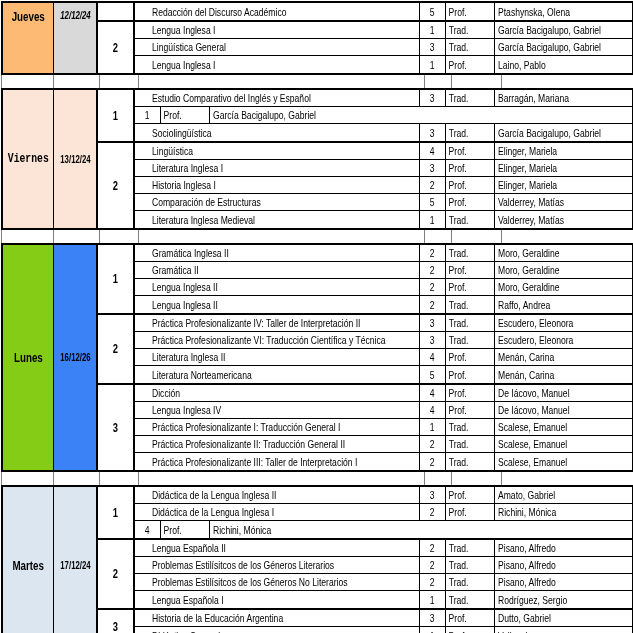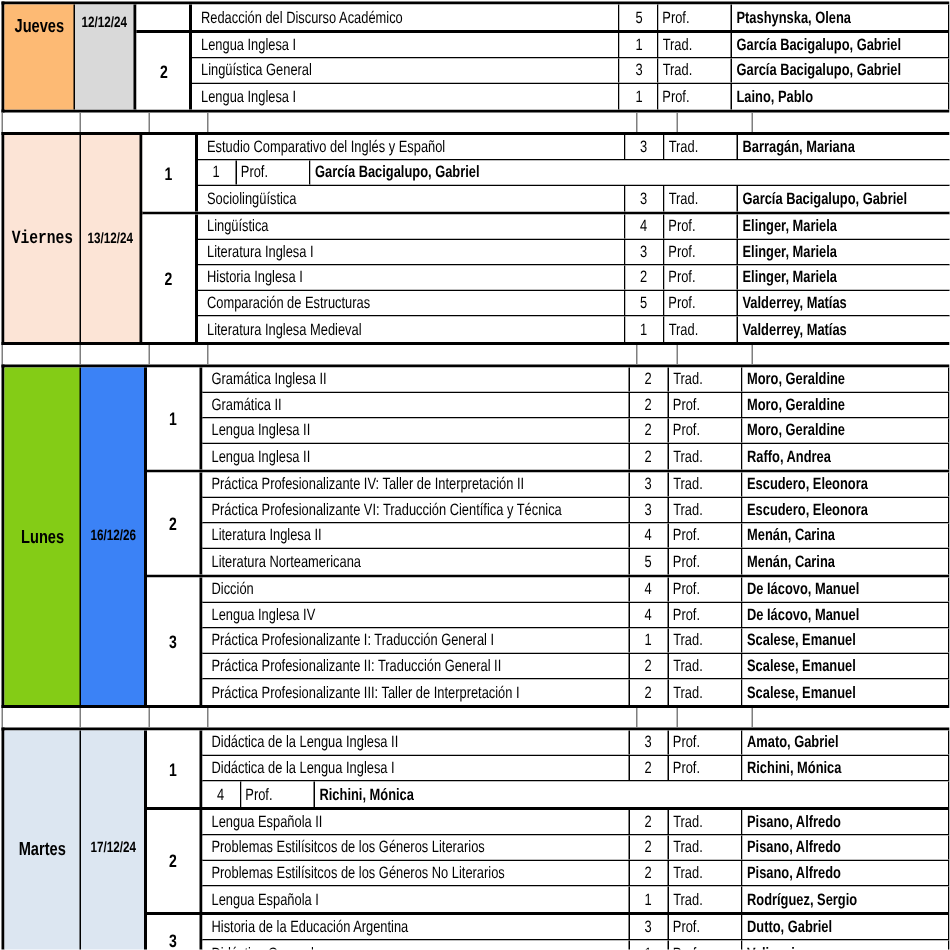--- a/index.html
+++ b/index.html
@@ -17,40 +17,40 @@
   .groups{flex:1;display:flex;flex-direction:column;}
   .group{display:flex;border-bottom:2px solid #000;}
   .group:last-child{border-bottom:none;}
   .gnum{width:37px;border-right:2px solid #000;display:flex;align-items:center;justify-content:center;
         font-weight:bold;font-size:12px;box-sizing:border-box;background:#fff;}
   .rows{flex:1;display:flex;flex-direction:column;}
   .row{display:flex;height:17px;box-sizing:border-box;border-bottom:1px solid #000;}
   .rows .row:last-child{border-bottom:none;}
   .cell{box-sizing:border-box;border-right:1px solid #000;font-size:11px;display:flex;
         align-items:center;overflow:hidden;white-space:nowrap;background:#fff;}
-  .subject{width:285px;padding-left:6px;}
+  .subject{width:285px;padding-left:17px;}
   .year{width:26px;justify-content:center;}
   .type{width:49px;justify-content:flex-start;}
-  .teacher{flex:1;padding-left:3px;font-weight:bold;}
+  .teacher{flex:1;padding-left:3px;}
   .txt{display:inline-block;transform:scaleX(0.78);transform-origin:0 50%;white-space:nowrap;}
   .ctr .txt,.day-cell .txt,.date-cell .txt,.gnum .txt{transform-origin:50% 50%;}
   .separator{display:flex;height:13px;border-left:1px solid #7f7f7f;}
   .sepcell{box-sizing:border-box;border-right:1px solid #7f7f7f;height:100%;}
   .sep-day{width:52px}.sep-date{width:46px}.sep-group{width:39px}
   .sep-subject{width:286px}.sep-year{width:27px}.sep-type{width:50px}.sep-teacher{flex:1;border-right:none;}
 </style>
 </head>
 <body>
 
 <div id="schedule">
     <div class="block cut-top">
       <div class="day-cell" style="background: #fdba74;">
         <span class="txt day-lbl">Jueves</span>
       </div>
-      <div class="date-cell" style="background: rgb(217, 217, 217);">
+      <div class="date-cell" style="background: rgb(217, 217, 217); font-style: italic;">
         <span class="txt date-lbl">12/12/24</span>
       </div>
       <div class="groups">
         <div class="group">
           <div class="gnum"></div>
           <div class="rows">
             <div class="row">
               <div class="cell subject">
                 <span class="txt">Redacción del Discurso Académico</span>
               </div>

